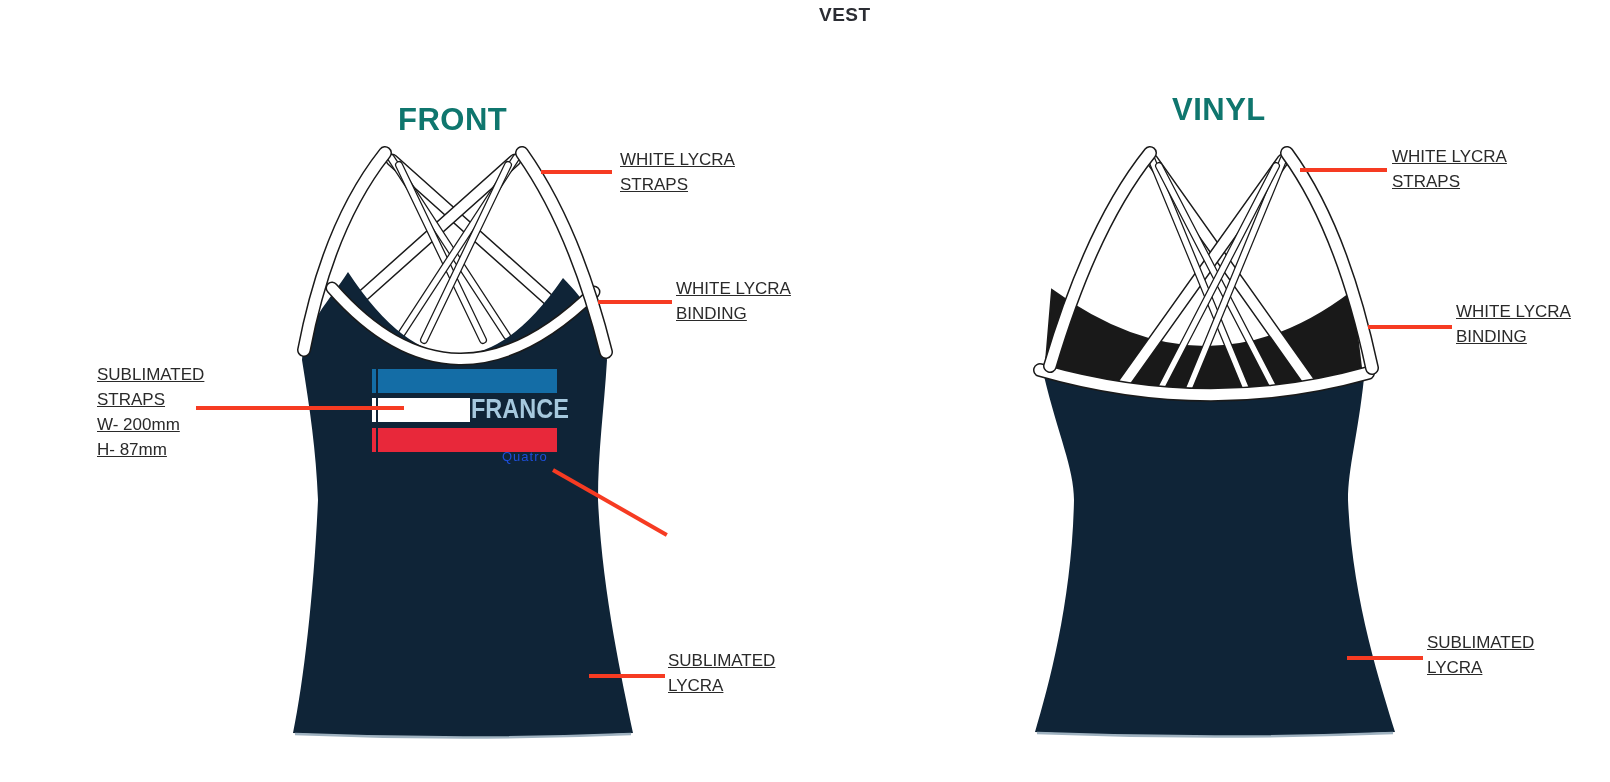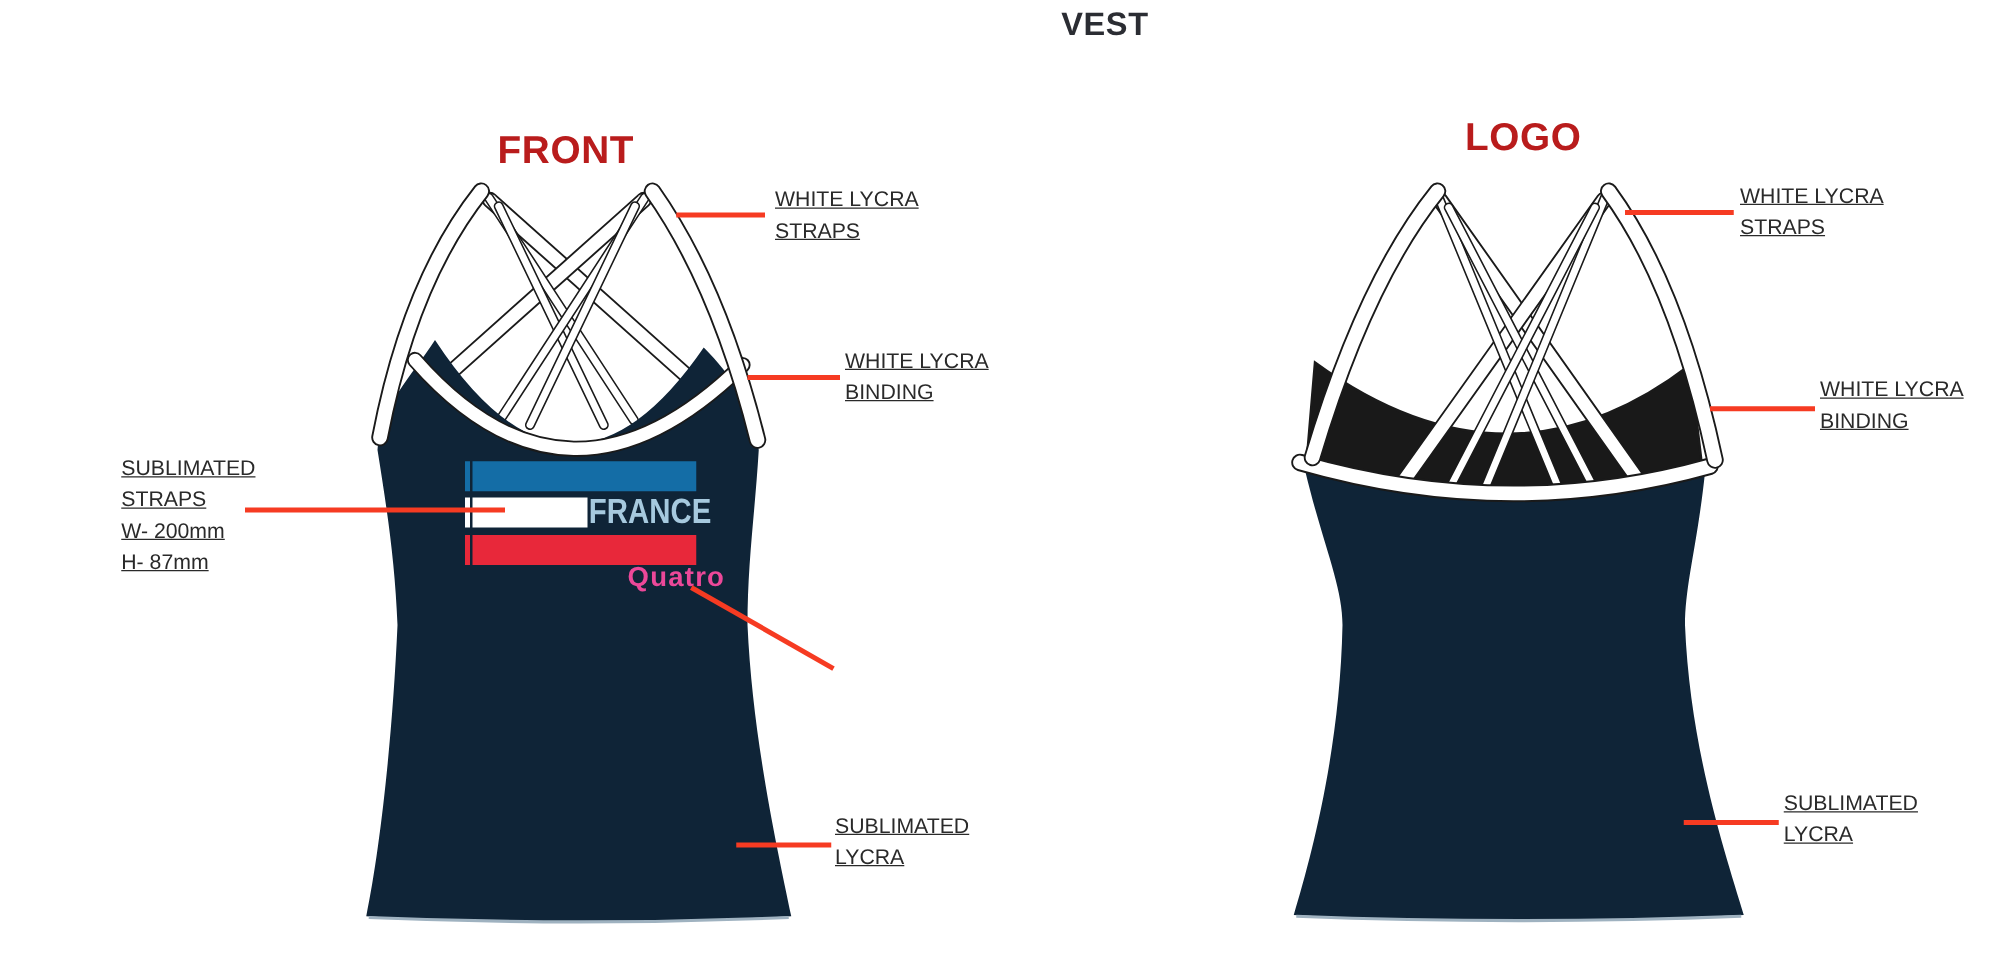--- a/index.html
+++ b/index.html
@@ -1,25 +1,25 @@
 <!DOCTYPE html>
 <html><head>
 <meta charset="utf-8">
 <style>
   html,body{margin:0;padding:0;background:#ffffff;}
   .canvas{
     position:relative;width:1610px;height:782px;background:#ffffff;overflow:hidden;
     font-family:"Liberation Sans", sans-serif;
   }
   .page-title{
-    position:absolute;left:849px;top:4px;
-    font-size:26px;font-weight:bold;color:#2b2d33;letter-spacing:.5px;
+    position:absolute;left:819px;top:4px;
+    font-size:19px;font-weight:bold;color:#2b2d33;letter-spacing:.5px;
   }
   .view-heading{
-    position:absolute;font-size:31px;font-weight:bold;color:#b91c1c;letter-spacing:.5px;
+    position:absolute;font-size:31px;font-weight:bold;color:#0f766e;letter-spacing:.5px;
   }
   .heading-front{left:398px;top:102px;}
   .heading-back{left:1172px;top:92px;}
   .view{position:absolute;width:400px;height:615px;}
   .view-front{left:270px;top:140px;width:380px;}
   .view-back{left:1010px;top:140px;}
   .view svg{position:absolute;left:0;top:0;}
   
   .p{fill:none;stroke-linecap:round;}
   .bk14{stroke:#1a1a1a;stroke-width:14px;}
@@ -34,40 +34,40 @@
   .stripe-blue{background:#146da6;}
   .stripe-white{background:#ffffff;}
   .stripe-red{background:#e8283a;}
   .france-text{
     position:absolute;left:201px;top:253px;
     font-size:28px;font-weight:bold;color:#a6c9de;letter-spacing:0px;
     transform:scaleX(.84);transform-origin:left center;white-space:nowrap;
   }
   .quatro-text{
     position:absolute;left:232px;top:309px;
-    font-size:22px;font-weight:bold;color:#ec4899;letter-spacing:1px;white-space:nowrap;
+    font-size:13px;font-weight:normal;color:#1d4ed8;letter-spacing:1px;white-space:nowrap;
   }
   
   .label{
     position:absolute;font-size:17px;line-height:25px;color:#2a2a2a;white-space:nowrap;text-decoration:underline;
   }
   .label-logo{line-height:23px;font-size:16px;}
   .leader{
     position:absolute;height:4px;background:#f63b22;transform-origin:left center;
   }
 </style>
 </head>
 <body>
 
 <div class="canvas">
 
   <div class="page-title">VEST</div>
 
   <div class="view-heading heading-front">FRONT</div>
-  <div class="view-heading heading-back">LOGO</div>
+  <div class="view-heading heading-back">VINYL</div>
 
   <div class="view view-front">
     <svg width="380" height="615" viewBox="0 0 380 615">
 
       <g>
         <path class="p bk13" d="M122 20 L290 170"></path>
           <path class="p wt10" d="M122 20 L290 170"></path>
         <path class="p bk13" d="M245 20 L77 170"></path>
           <path class="p wt10" d="M245 20 L77 170"></path>
         <path class="p bk8" d="M121 18 L237 196"></path>

